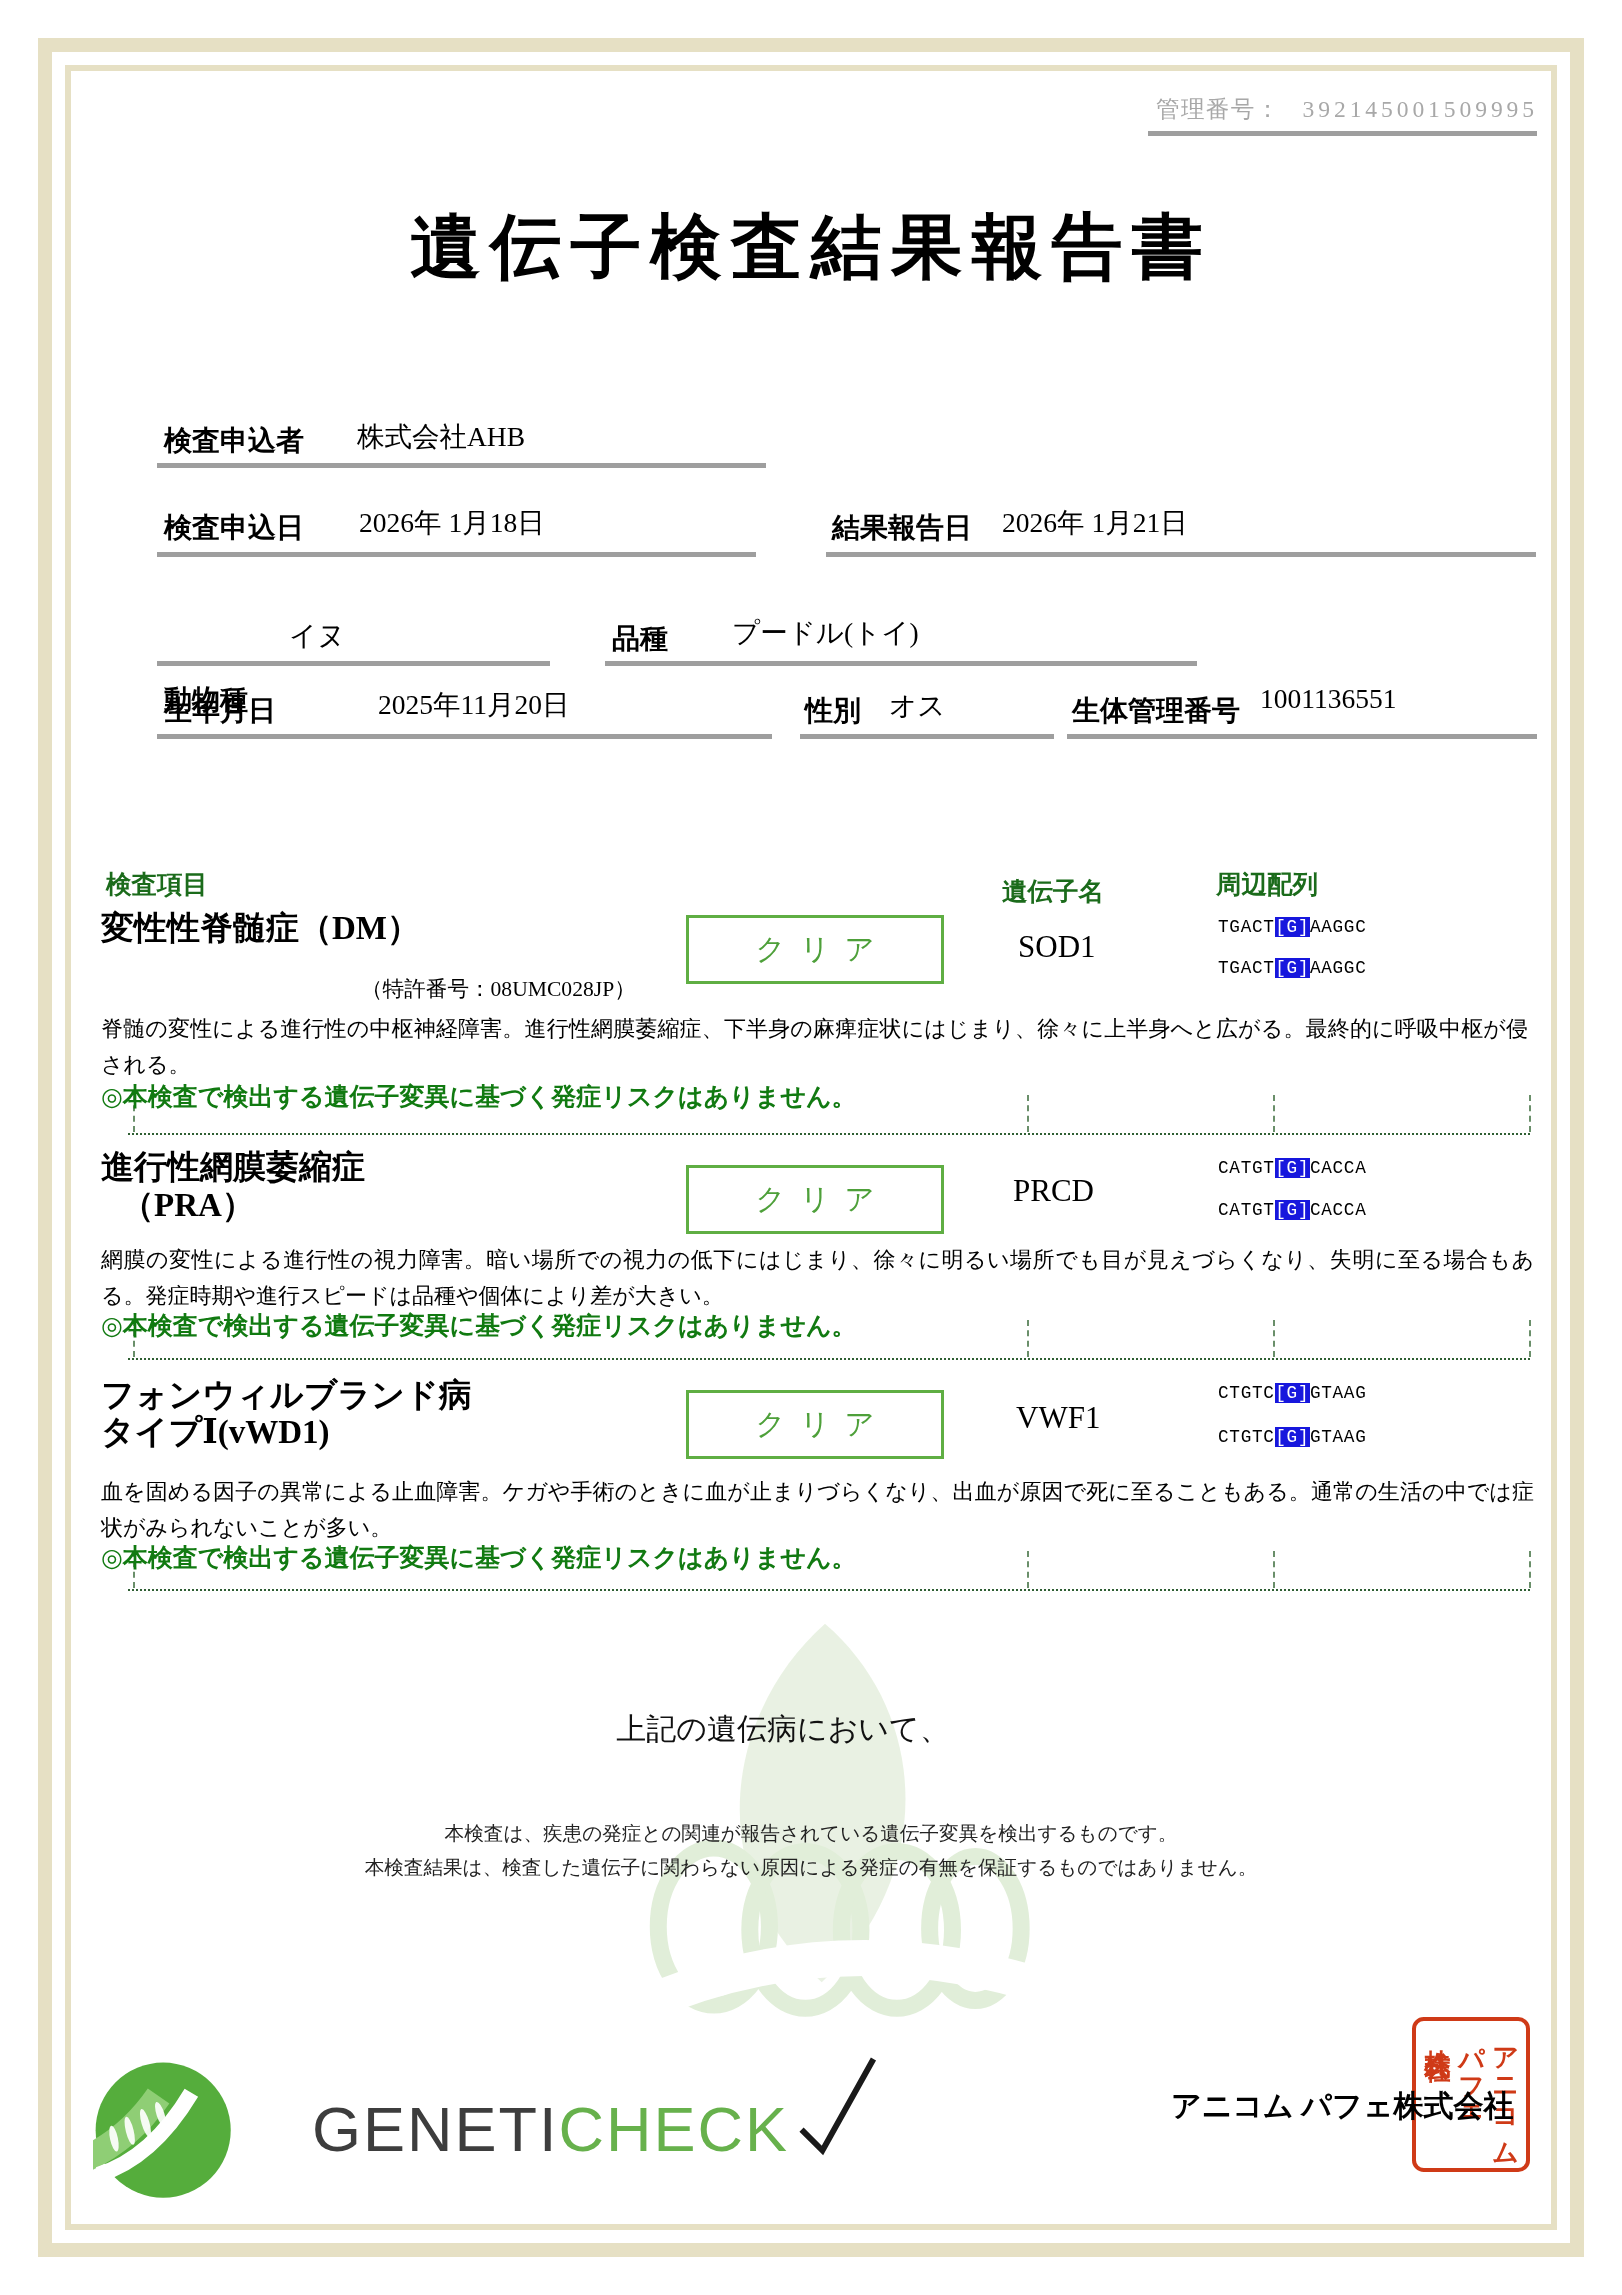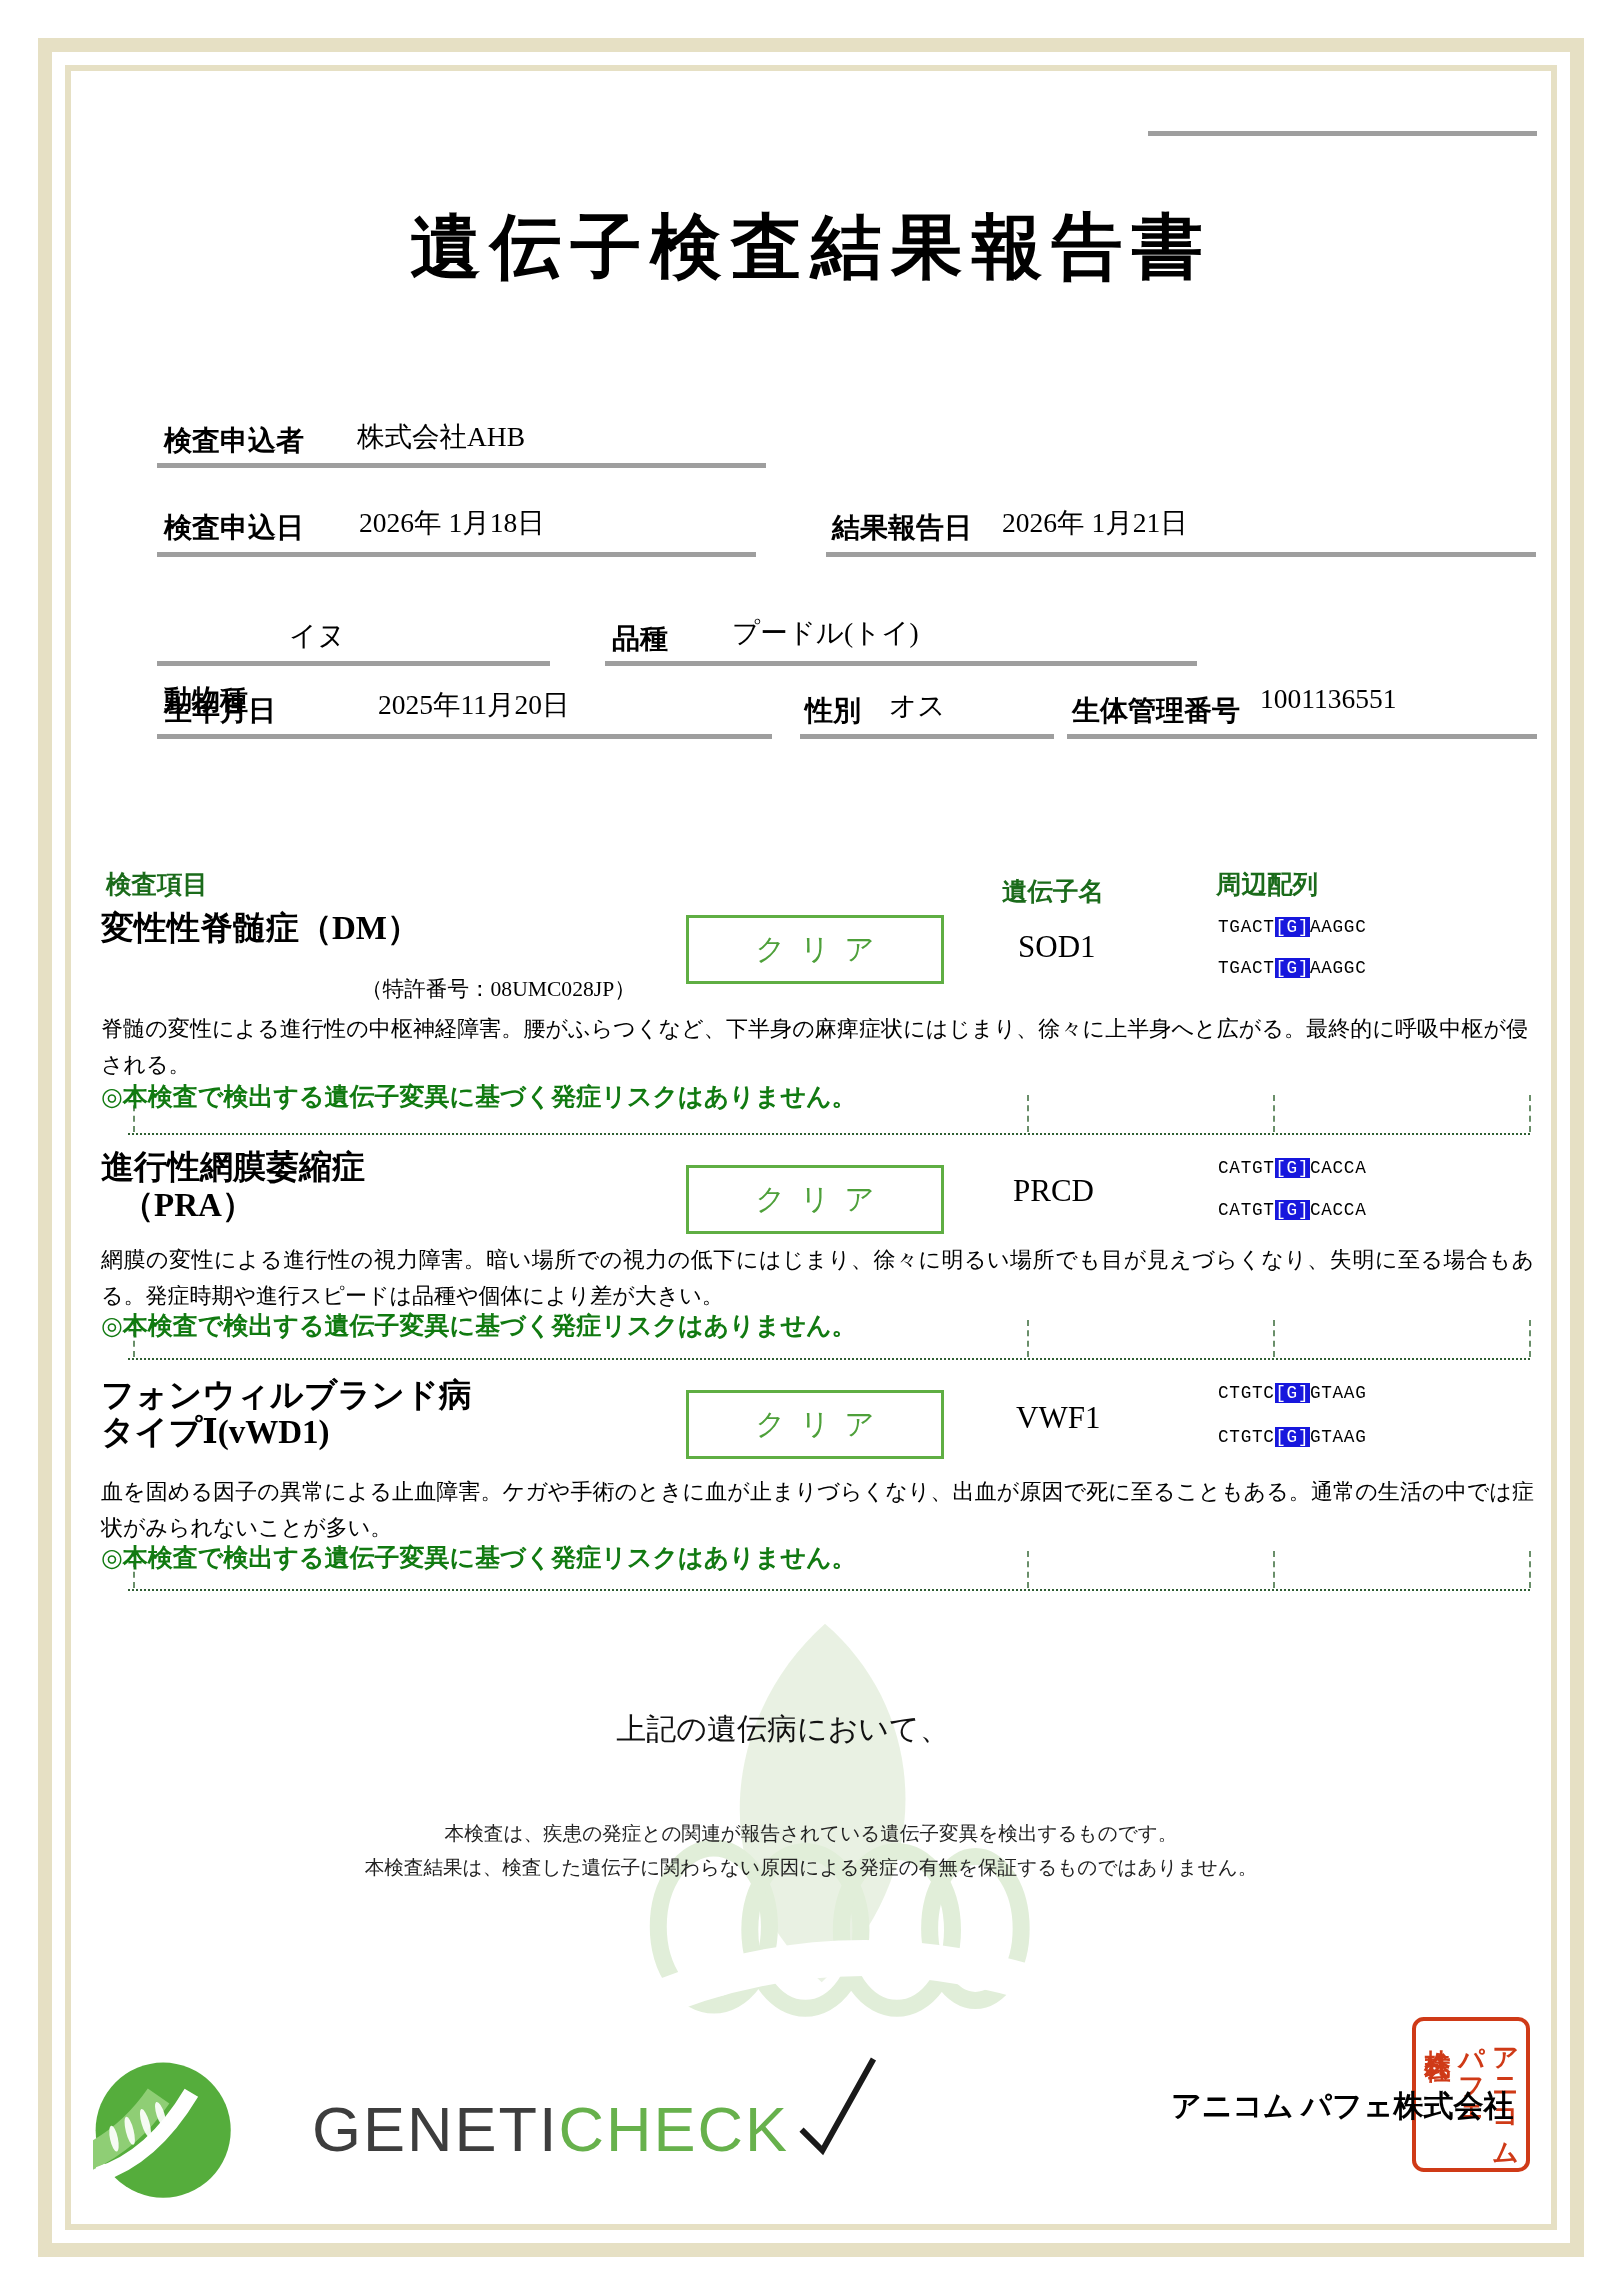--- a/index.html
+++ b/index.html
@@ -46,20 +46,23 @@
   .z1{z-index:1;}
 </style>
 </head>
 <body>
 
 <div class="page">
 
   <div class="frame-outer"></div>
   <div class="frame-inner"></div>
 
+  <div class="abs mgmt z1" style="left:851px;top:93px;width:687px;text-align:right;">
+    <span>管理番号：</span><span class="num">392145001509995</span>
+  </div>
   <div class="grayline" style="left:1148px;top:131px;width:389px;"></div>
 
   <div class="abs doc-title z1" style="left:0;top:200px;">遺伝子検査結果報告書</div>
 
   <div class="abs flabel z1" style="left:164px;top:422px;">検査申込者</div>
   <div class="abs fvalue z1" style="left:357px;top:419px;">株式会社AHB</div>
   <div class="grayline" style="left:157px;top:463px;width:609px;"></div>
 
   <div class="abs flabel z1" style="left:164px;top:509px;">検査申込日</div>
   <div class="abs fvalue z1" style="left:359px;top:505px;">2026年 1月18日</div>
@@ -94,21 +97,21 @@
   <div class="abs clearbox z1" style="left:686px;top:915px;">
     <span>クリア</span>
   </div>
   <div class="abs gene z1" style="left:1018px;top:929px;">SOD1</div>
   <div class="abs seq z1" style="left:1218px;top:917px;">
     <span>TGACT</span><span class="allele">[G]</span><span>AAGGC</span>
   </div>
   <div class="abs seq z1" style="left:1218px;top:958px;">
     <span>TGACT</span><span class="allele">[G]</span><span>AAGGC</span>
   </div>
-  <div class="abs desc z1" style="left:101px;top:1011px;width:1427px;">脊髄の変性による進行性の中枢神経障害。腰がふらつくなど、下半身の麻痺症状にはじまり、徐々に上半身へと広がる。最終的に呼吸中枢が侵される。</div>
+  <div class="abs desc z1" style="left:101px;top:1011px;width:1427px;">脊髄の変性による進行性の中枢神経障害。進行性網膜萎縮症、下半身の麻痺症状にはじまり、徐々に上半身へと広がる。最終的に呼吸中枢が侵される。</div>
   <div class="abs risk z1" style="left:101px;top:1080px;">◎本検査で検出する遺伝子変異に基づく発症リスクはありません。</div>
   <div class="sep-tick" style="left:133px;top:1095px;"></div>
   <div class="sep-tick" style="left:1027px;top:1095px;"></div>
   <div class="sep-tick" style="left:1273px;top:1095px;"></div>
   <div class="sep-tick" style="left:1529px;top:1095px;"></div>
   <div class="sep-line" style="left:128px;top:1133px;width:1402px;"></div>
 
   <div class="abs disease z1" style="left:101px;top:1145px;font-size:33px;">進行性網膜萎縮症</div>
   <div class="abs disease z1" style="left:121px;top:1183px;font-size:33px;">（PRA）</div>
   <div class="abs clearbox z1" style="left:686px;top:1165px;">

